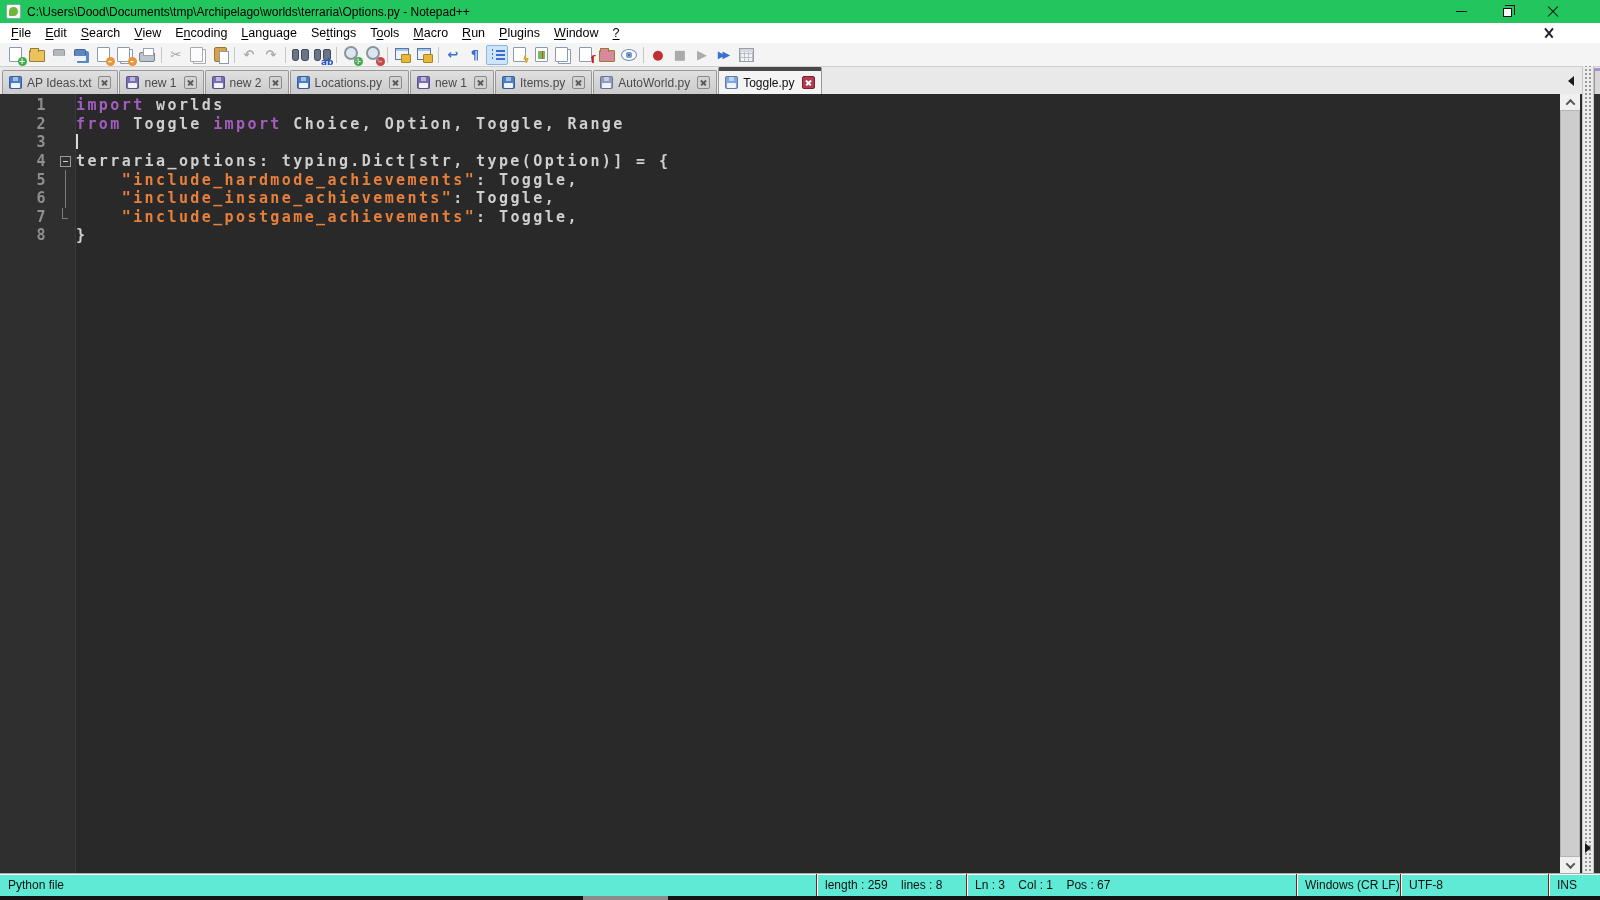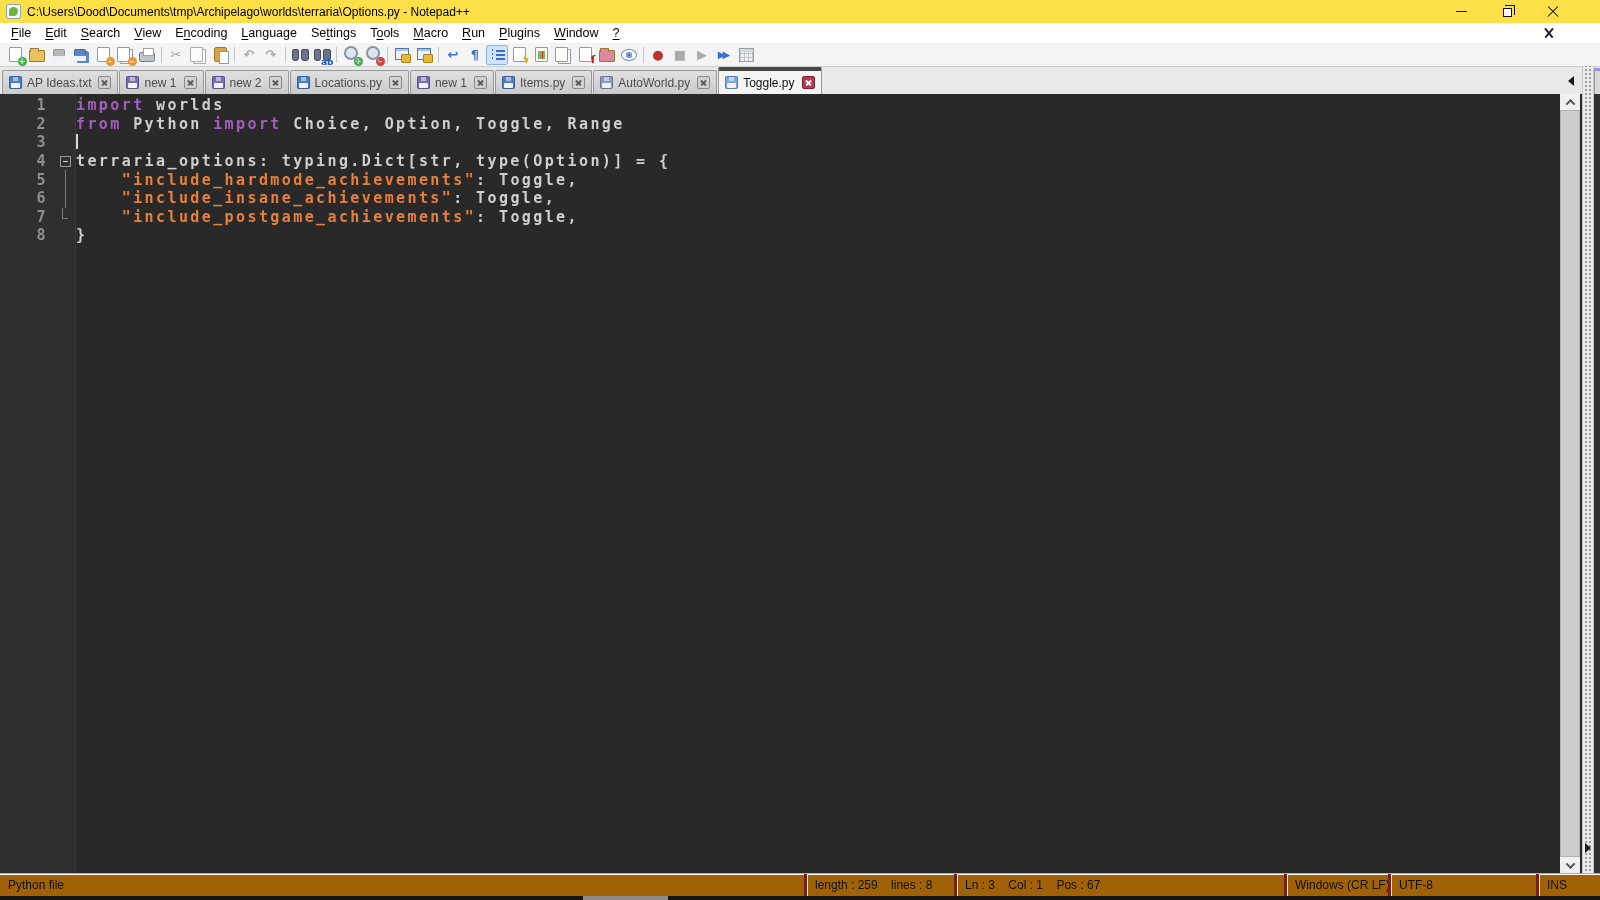--- a/index.html
+++ b/index.html
@@ -1,20 +1,20 @@
 <!DOCTYPE html>
 <html style="--color-keyword: #a55cc0; --color-string: #e8803c; --color-text: #cfcfcf; --color-editor-bg: #292929; --color-gutter-bg: #2f2f2f; --color-line-number: #8f8f8f; --color-caret: #d8d8d8; --color-active-tab-close: #b23a53;"><head>
 <meta charset="utf-8">
 <style>
   * { box-sizing: border-box; margin: 0; padding: 0; }
   html,body { width:1600px; height:900px; overflow:hidden; }
   body { font-family:"Liberation Sans", sans-serif; background:#fff; position:relative; }
 
   
-  .titlebar { height:23px; background:#fde047; display:flex; align-items:center; padding-left:6px; }
+  .titlebar { height:23px; background:#22c55e; display:flex; align-items:center; padding-left:6px; }
   .np-icon { width:15px; height:15px; background:#f5f5f5; border:1px solid #8aa; border-radius:2px; position:relative; margin-right:6px; }
   .np-icon::after { content:""; position:absolute; left:2px; top:2px; width:9px; height:9px; border-radius:50% 50% 50% 10%; background:#6fb53a; }
   .title-text { font-size:12px; color:#000; white-space:nowrap; }
   .win-btns { margin-left:auto; display:flex; height:23px; margin-right:24px; }
   .wbtn { width:46px; height:23px; display:flex; align-items:center; justify-content:center; position:relative; }
   .min-glyph { width:11px; height:1px; background:#111; display:block; }
   .restore-glyph { width:9px; height:9px; border:1px solid #111; background:#fff; position:relative; margin-top:2px; }
   .restore-glyph::before { content:""; position:absolute; left:1px; top:-4px; width:9px; height:9px; border:1px solid #111; border-left:none; border-bottom:none; }
   .close-glyph { width:12px; height:12px; position:relative; }
   .close-glyph::before,.close-glyph::after { content:""; position:absolute; left:-1px; top:5px; width:14px; height:1.4px; background:#111; }
@@ -118,25 +118,25 @@
   .chev.up { transform:rotate(45deg) translate(1px,1px); }
   .chev.down { transform:rotate(225deg) translate(1px,1px); }
   .sthumb { flex:1; background:#cdcdcd; border:1px solid #b4b4b4; }
   .splitter { position:absolute; left:1582px; top:66px; width:12px; height:807px; background:#ececec;
     background-image:radial-gradient(circle, #9a9a9a 1px, transparent 1.3px); background-size:4px 4px; background-position:1px 2px;
     border-left:1px solid #c6c6c6; border-right:1px solid #c6c6c6; }
   .right-sliver { position:absolute; left:1594px; top:94px; width:6px; height:779px; background:#303030; }
   .tri-right { position:absolute; left:1585px; top:843px; width:0; height:0; border-top:5px solid transparent; border-bottom:5px solid transparent; border-left:6px solid #1a1a1a; }
 
   
-  .statusbar { height:23px; background:#a16207; border-top:1px solid #ababab; box-shadow:inset 0 1px 0 #fdfdfd;
+  .statusbar { height:23px; background:#5eead4; border-top:1px solid #ababab; box-shadow:inset 0 1px 0 #fdfdfd;
     display:flex; align-items:center; font-size:12px; color:#111; }
-  .st { padding:0 8px; white-space:pre; height:100%; display:flex; align-items:center; border-left:3px solid #7f1d1d; box-shadow:inset 1px 0 0 #fafafa; }
+  .st { padding:0 8px; white-space:pre; height:100%; display:flex; align-items:center; border-left:1px solid #7f1d1d; box-shadow:inset 1px 0 0 #fafafa; }
   .st-left { flex:1; border-left:none; box-shadow:none; }
-  .st-len { width:150px; } .st-pos { width:330px; } .st-eol { width:104px; } .st-enc { width:148px; } .st-ins { width:64px; }
+  .st-len { width:150px; } .st-pos { width:330px; } .st-eol { width:104px; } .st-enc { width:148px; } .st-ins { width:52px; }
 
   .bottomstrip { height:4px; background:#141414; position:relative; }
   .task-sliver { position:absolute; left:583px; width:85px; height:4px; background:#8c8c8c; }
 </style>
 </head>
 <body>
 
 <div class="titlebar">
   <span class="np-icon"></span>
   <span class="title-text">C:\Users\Dood\Documents\tmp\Archipelago\worlds\terraria\Options.py - Notepad++</span>
@@ -341,21 +341,21 @@
   <div class="gutter-bg"></div>
   <div class="code-lines" id="code-lines">
       <div class="ed-row">
         <span class="ln">1</span>
         <span class="foldm"></span>
         <span class="codeln"><span class="tk-k">import</span><span class="tk-d"> worlds</span></span>
       </div>
       <div class="ed-row">
         <span class="ln">2</span>
         <span class="foldm"></span>
-        <span class="codeln"><span class="tk-k">from</span><span class="tk-d"> Python </span><span class="tk-k">import</span><span class="tk-d"> Choice, Option, Toggle, Range</span></span>
+        <span class="codeln"><span class="tk-k">from</span><span class="tk-d"> Toggle </span><span class="tk-k">import</span><span class="tk-d"> Choice, Option, Toggle, Range</span></span>
       </div>
       <div class="ed-row">
         <span class="ln">3</span>
         <span class="foldm"></span>
         <span class="codeln"><span class="caret"></span></span>
       </div>
       <div class="ed-row">
         <span class="ln">4</span>
         <span class="foldm">
           <span class="fbox"></span>

